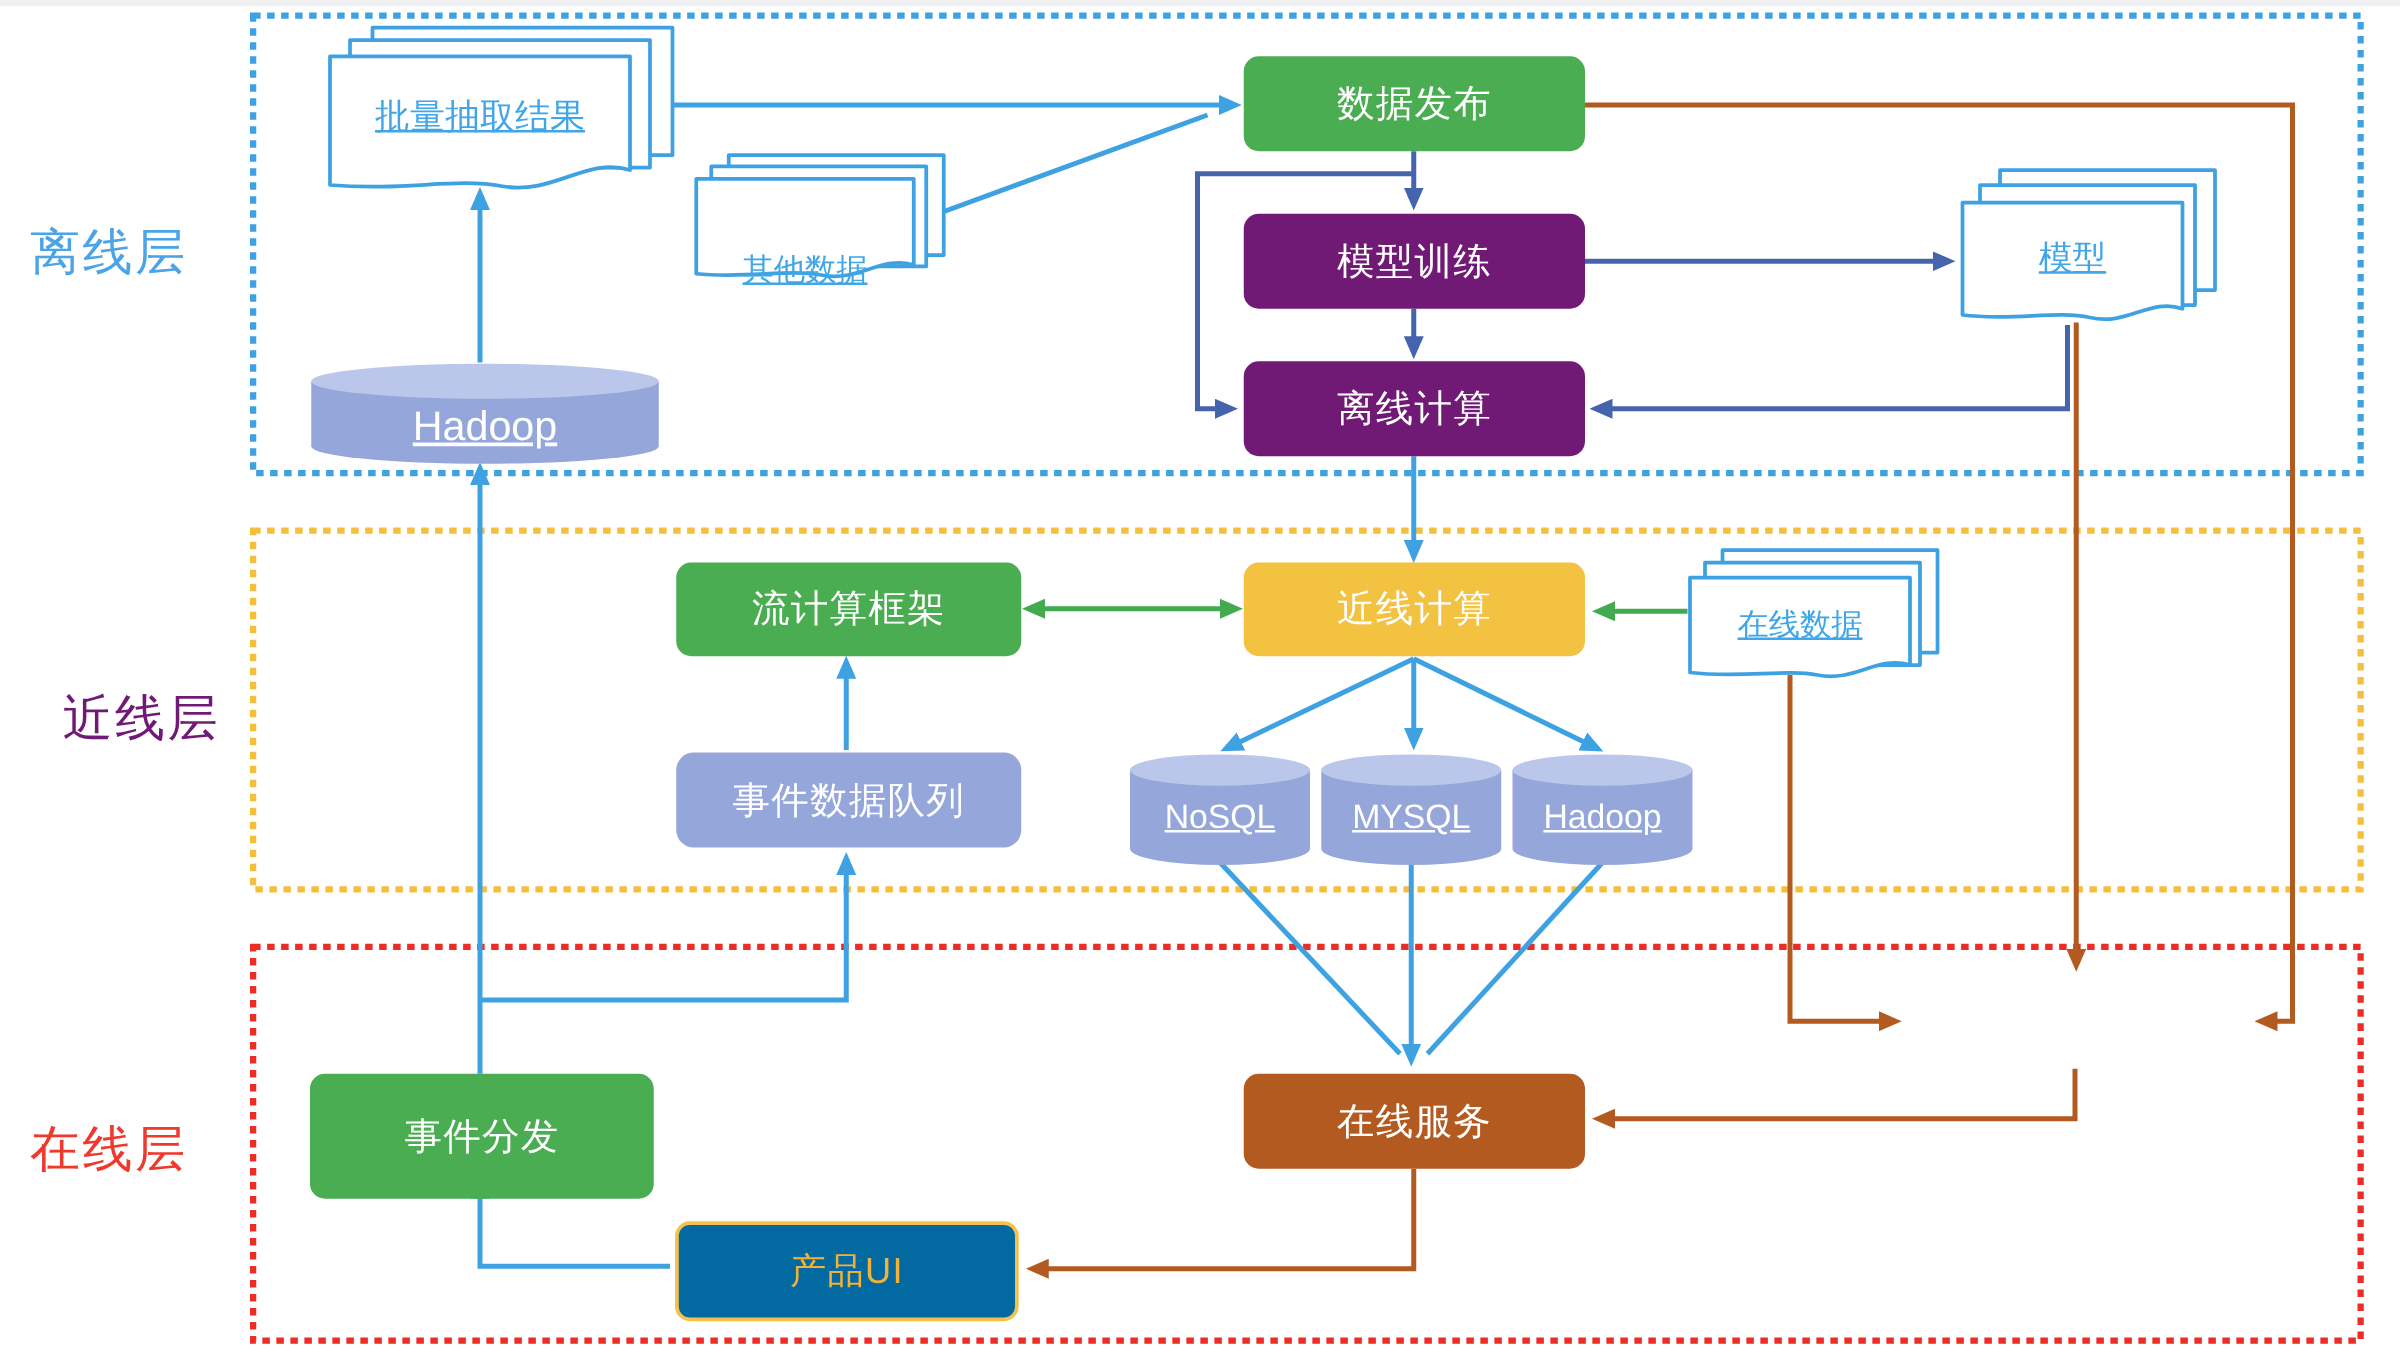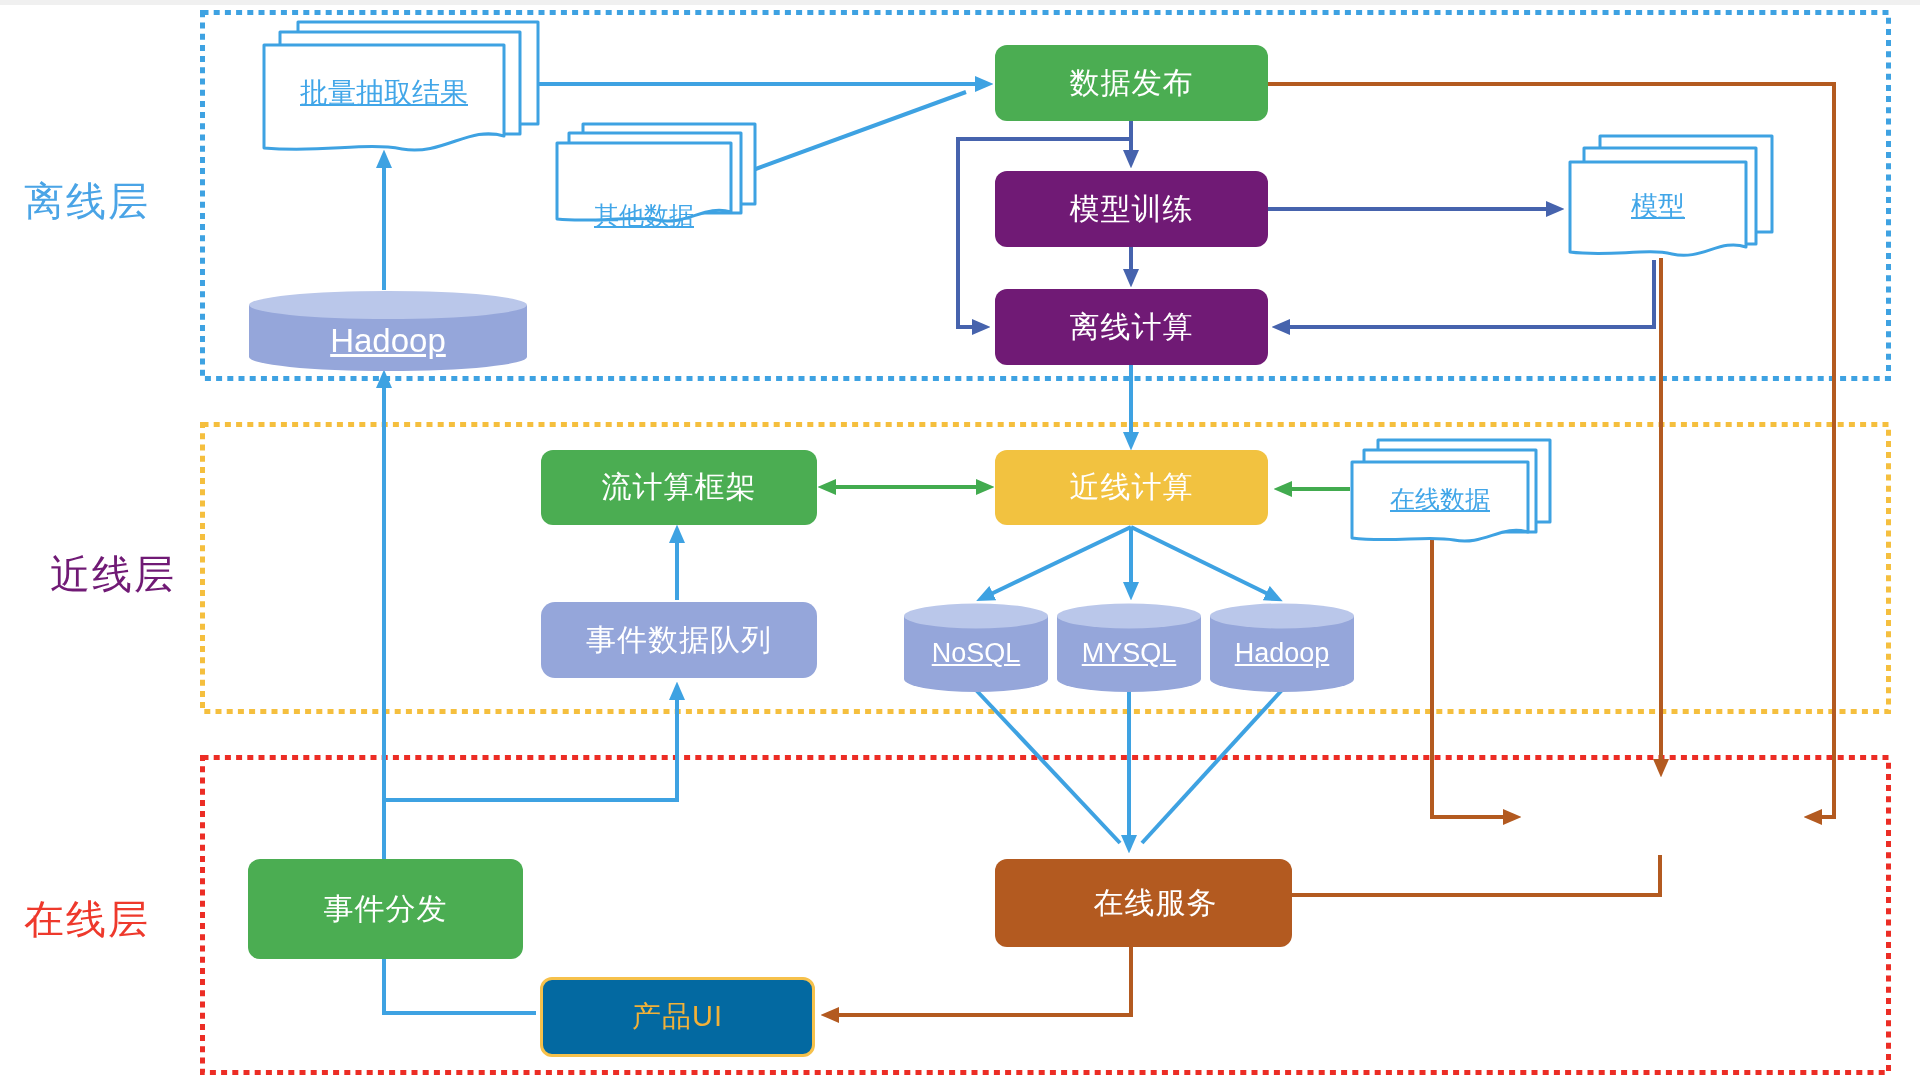--- a/index.html
+++ b/index.html
@@ -23,21 +23,21 @@
   .brown{background:#b35a20;}
   .periwinkle{background:#95a6da;border-radius:14px;}
   .n-data-publish{left:995px;top:45px;width:273px;height:76px;}
   .n-model-training{left:995px;top:171px;width:273px;height:76px;}
   .n-offline-compute{left:995px;top:289px;width:273px;height:76px;}
   .n-stream-framework{left:541px;top:450px;width:276px;height:75px;}
   .n-nearline-compute{left:995px;top:450px;width:273px;height:75px;}
   .n-event-queue{left:541px;top:602px;width:276px;height:76px;}
   .n-online-compute{left:1523px;top:779px;width:275px;height:76px;}
   .n-event-dispatch{left:248px;top:859px;width:275px;height:100px;}
-  .n-online-service{left:995px;top:859px;width:273px;height:88px;padding-left:24px;}
+  .n-online-service{left:995px;top:859px;width:273px;height:76px;}
   .n-product-ui{
     left:540px;top:977px;width:275px;height:80px;background:#0369a1;
     border:3px solid #f6c14b;color:#f2b138;font-size:29px;box-sizing:border-box;
   }
   .shape{position:absolute;z-index:2;}
   .shape svg{position:absolute;left:0;top:0;}
   .sub-label{position:absolute;display:flex;align-items:center;justify-content:center;text-decoration:underline;}
   .doc-label{color:#41a6e8;}
   .cyl-label{color:#ffffff;}
   .s-batch{left:262px;top:20px;width:280px;height:140px;}

